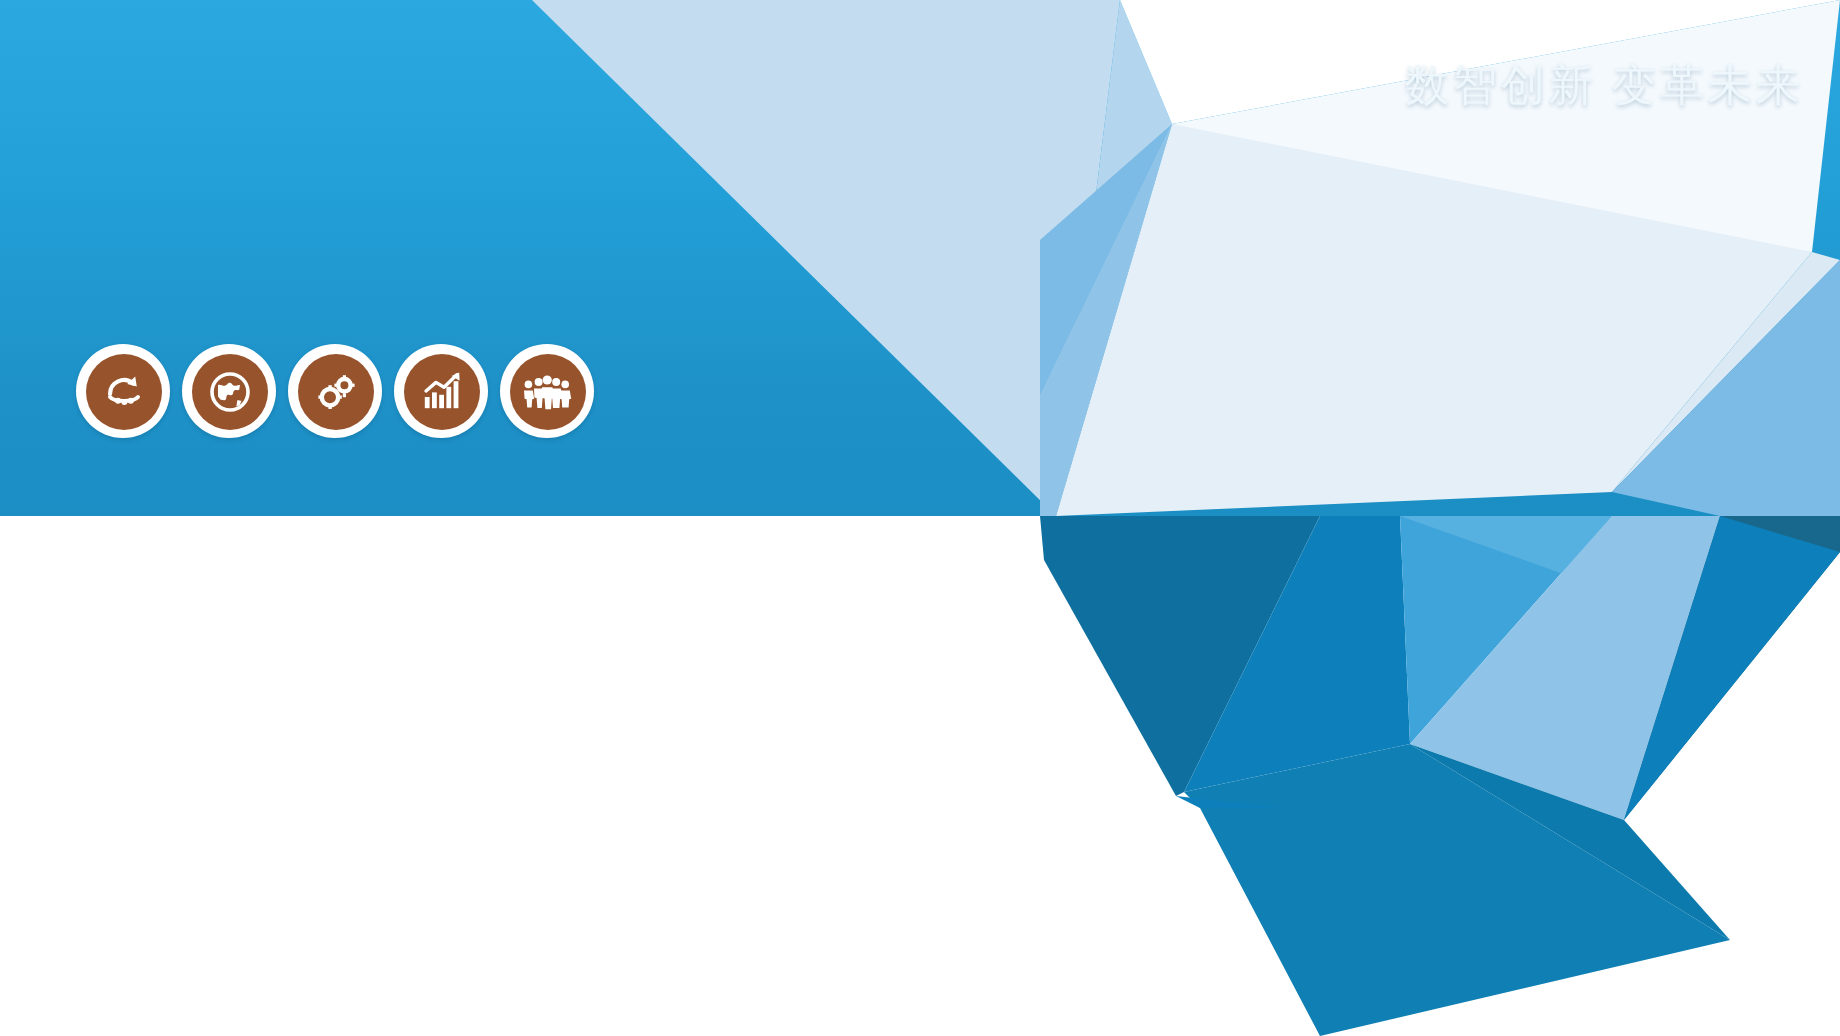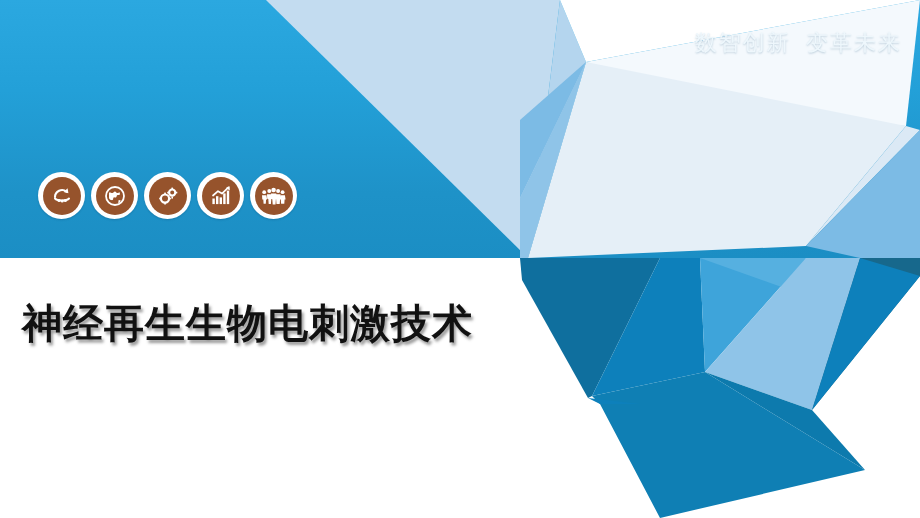--- a/index.html
+++ b/index.html
@@ -37,21 +37,21 @@
     width: 920px;
     height: 518px;
   }
   .poly-layer svg { display: block; }
 
   
   .tagline {
     position: absolute;
     right: 18px;
     top: 28px;
-    font-family: Liberation Mono, monospace;
+    font-family: Liberation Serif, serif;
     font-size: 22px;
     letter-spacing: 2px;
     color: #eef7fc;
     white-space: nowrap;
     text-shadow: 0 1px 2px rgba(10,70,110,0.25);
   }
   
   .icon-row {
     position: absolute;
     left: 38px;
@@ -216,15 +216,14 @@
             <path d="M14.8 10.2h4.6l.8 4.6-1.1.2-.4 5h-3.2l-.4-5-1.1-.2z"></path>
             <circle cx="21.6" cy="8.2" r="1.9"></circle>
             <path d="M19.5 11.2h4.4l.7 4.2-1 .2-.3 4.2h-3.2l-.3-4.2-1-.2z"></path>
           </g>
         </svg>
       </div>
     </div>
 
   </div>
 
-  <div class="main-title">神经再生生物电刺激技术</div>
 
 </div>
 
 </body></html>

